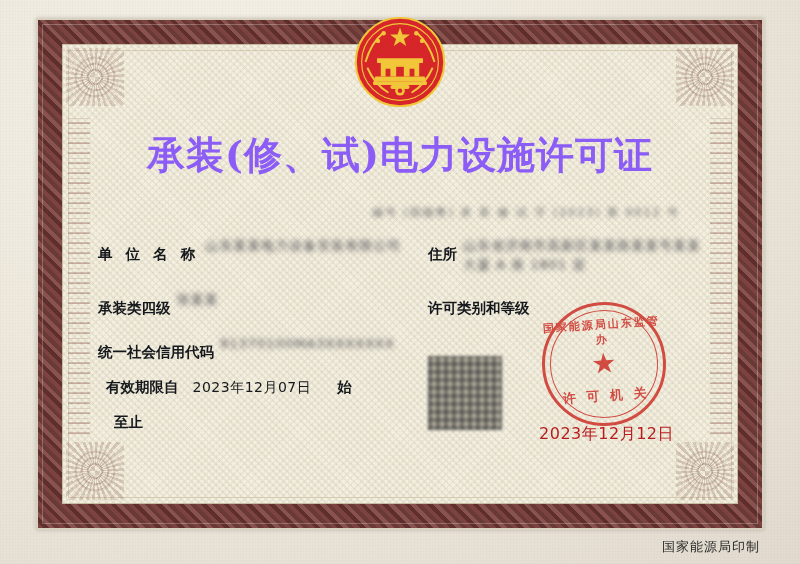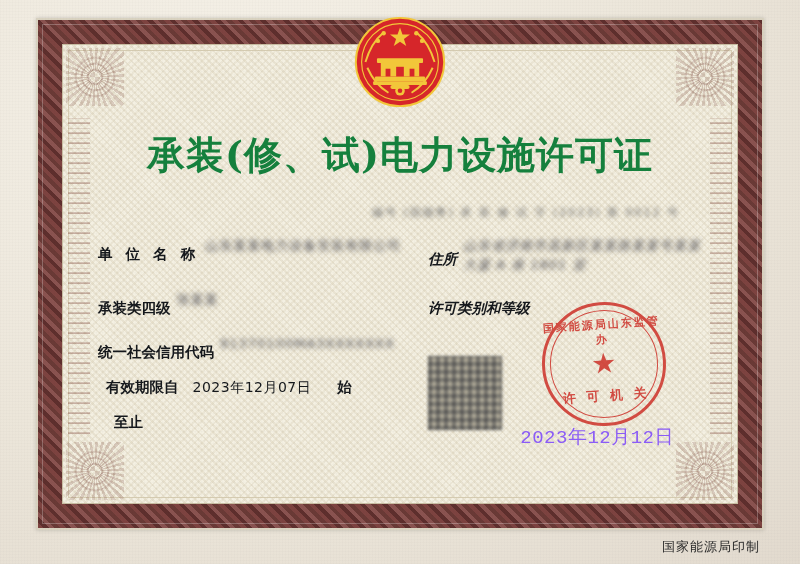--- a/index.html
+++ b/index.html
@@ -140,21 +140,21 @@
     z-index: 5;
     color: #1d1d1d;
   }
 
   .title {
     text-align: center;
     font-family: "DejaVu Serif", "Liberation Serif", serif;
     font-weight: bold;
     font-size: 38px;
     letter-spacing: 1px;
-    color: #15803d;
+    color: #8b5cf6;
     margin-top: 40px;
   }
 
   .serial {
     margin-top: 24px;
     text-align: right;
     padding-right: 22px;
     font-size: 11px;
     color: #6a6a6a;
     filter: blur(2.2px);
@@ -165,21 +165,21 @@
     margin-top: 16px;
     position: relative;
   }
 
   .row {
     display: flex;
     align-items: flex-start;
     margin-bottom: 16px;
   }
   .col-l { width: 330px; display: flex; align-items: flex-start; }
-  .col-r { flex: 1; display: flex; align-items: center; font-style: italic; }
+  .col-r { flex: 1; display: flex; align-items: flex-start; }
 
   .lbl {
     font-size: 14.5px;
     font-weight: bold;
     color: #15181c;
     white-space: nowrap;
     line-height: 19px;
     font-family: "DejaVu Sans", "Liberation Sans", sans-serif;
     margin-top: 9px;
   }
@@ -281,24 +281,23 @@
     text-align: center;
     font-size: 13px;
     color: #cc2a22;
     letter-spacing: 3px;
     font-weight: bold;
   }
   .seal-date {
     position: absolute;
     right: 28px;
     top: 112px;
-    font-size: 19px;
-    color: #8b5cf6;
+    font-size: 16px;
+    color: #b91c1c;
     letter-spacing: 0.5px;
-    font-family: Liberation Mono, monospace;
   }
 
   .footer-note {
     position: absolute;
     right: 40px;
     bottom: 8px;
     font-size: 13px;
     color: #2a2a2a;
     letter-spacing: 1px;
   }

